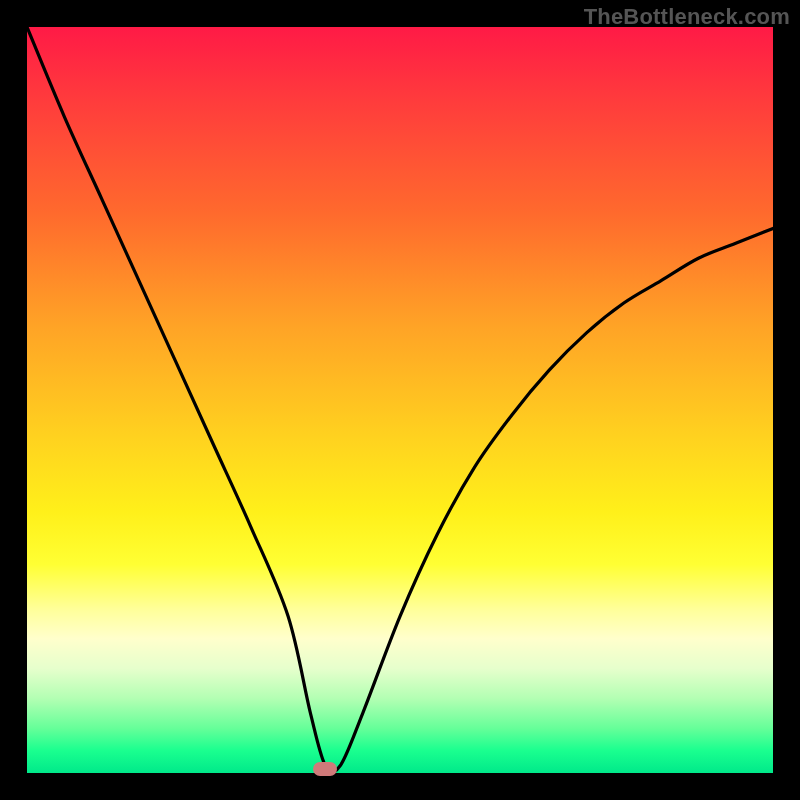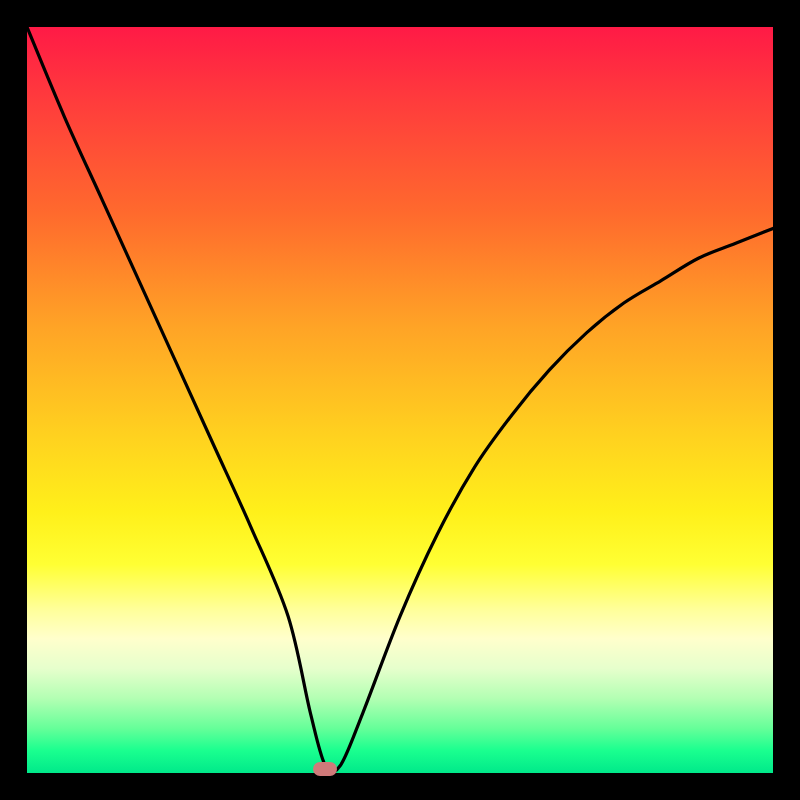--- a/index.html
+++ b/index.html
@@ -61,13 +61,14 @@
 </head>
 <body>
 
 <div class="frame">
   <div class="plot">
     <svg class="curve" viewBox="0 0 746 746" preserveAspectRatio="none">
       <path d="M 0 0 C 6.216666666666668 14.919999999999996, 24.866666666666667 60.923333333333304, 37.300000000000004 89.51999999999998 C 49.73333333333334 118.11666666666666, 62.16666666666668 144.22666666666672, 74.60000000000001 171.58000000000004 C 87.03333333333335 198.93333333333337, 99.46666666666665 226.28666666666666, 111.89999999999999 253.64 C 124.33333333333333 280.99333333333334, 136.76666666666668 308.34666666666664, 149.20000000000002 335.7 C 161.63333333333335 363.05333333333334, 174.06666666666666 390.40666666666664, 186.5 417.76 C 198.93333333333334 445.11333333333334, 211.36666666666665 471.2233333333333, 223.79999999999998 499.82 C 236.23333333333332 528.4166666666666, 251.1533333333333 558.2566666666667, 261.09999999999997 589.34 C 271.0466666666666 620.4233333333334, 277.2633333333333 661.4533333333334, 283.48 686.32 C 289.6966666666667 711.1866666666667, 293.42666666666673 729.8366666666666, 298.40000000000003 738.54 C 303.37333333333333 747.2433333333333, 307.10333333333335 747.2433333333333, 313.32 738.54 C 319.53666666666663 729.8366666666666, 325.75333333333333 711.1866666666667, 335.7 686.32 C 345.64666666666665 661.4533333333334, 360.56666666666666 619.1800000000001, 373 589.34 C 385.43333333333334 559.5, 397.8666666666667 532.1466666666666, 410.3 507.28 C 422.73333333333335 482.4133333333333, 435.16666666666663 460.03333333333336, 447.59999999999997 440.14000000000004 C 460.0333333333333 420.2466666666667, 472.4666666666667 404.08333333333337, 484.90000000000003 387.92 C 497.33333333333337 371.75666666666666, 509.7666666666666 356.83666666666664, 522.1999999999999 343.15999999999997 C 534.6333333333332 329.4833333333333, 547.0666666666666 317.05, 559.5 305.86 C 571.9333333333334 294.67, 584.3666666666668 284.7233333333333, 596.8000000000001 276.02 C 609.2333333333333 267.31666666666666, 621.6666666666667 261.09999999999997, 634.1 253.64 C 646.5333333333333 246.17999999999998, 658.9666666666667 237.47666666666666, 671.4 231.26 C 683.8333333333333 225.04333333333332, 696.2666666666667 221.31333333333336, 708.6999999999999 216.34000000000003 C 721.1333333333332 211.3666666666667, 739.7833333333333 203.90666666666664, 746 201.41999999999996" fill="none" stroke="#000000" stroke-width="3.2" stroke-linecap="round"></path>
     </svg>
     <div class="dot" style="left: 298.4px; top: 742.27px; background: rgb(208, 122, 122);"></div>
   </div>
+  <div class="watermark">TheBottleneck.com</div>
 </div>
 
 </body></html>

